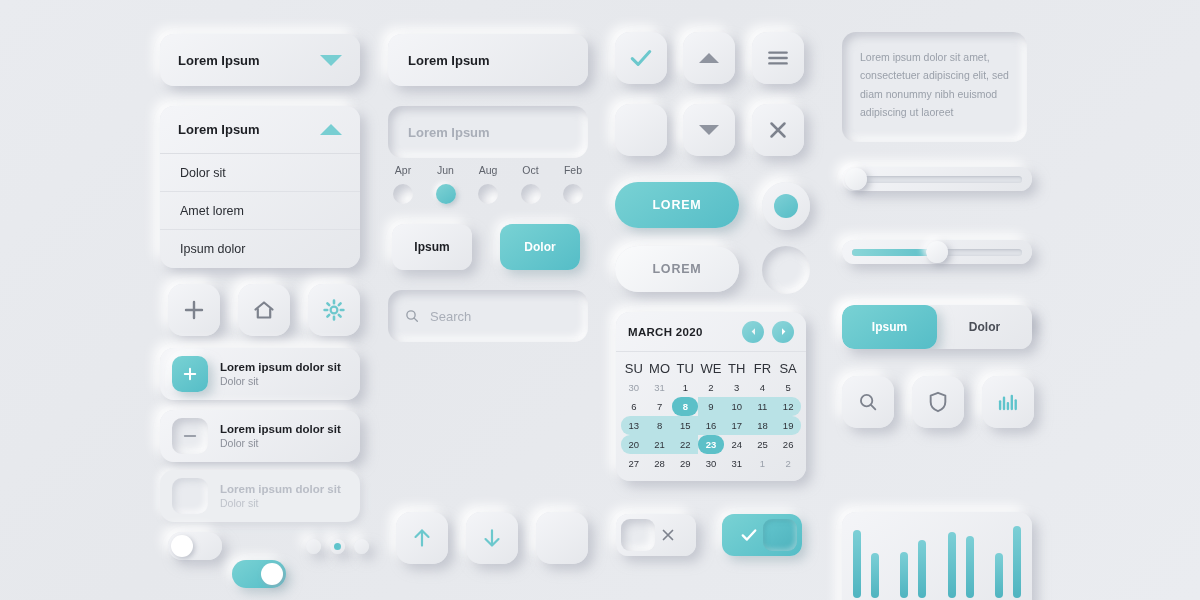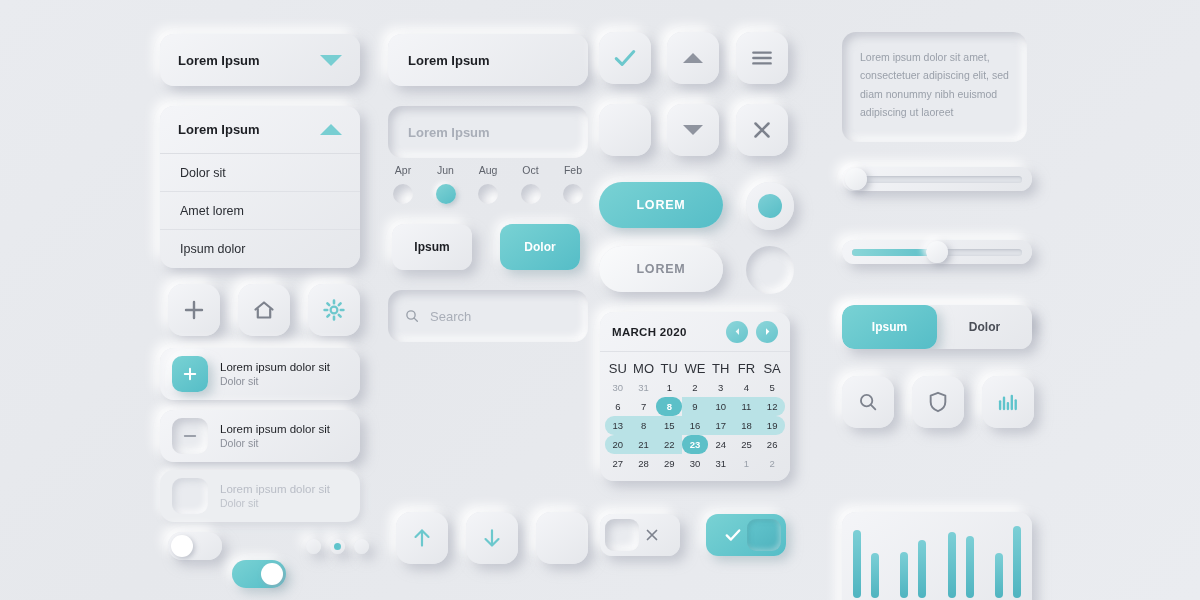--- a/index.html
+++ b/index.html
@@ -28,21 +28,21 @@
     box-shadow: inset 4px 4px 8px rgba(173,177,188,.6), inset -4px -4px 8px rgba(255,255,255,.95);
   }
   .teal {
     background: linear-gradient(145deg, #79d2d4, #55bdc7);
     box-shadow: 5px 5px 11px rgba(160,180,188,.6), -5px -5px 11px rgba(255,255,255,.9);
   }
 
   .col { position: absolute; top: 0; height: 600px; }
   .c1 { left: 160px; width: 205px; }
   .c2 { left: 388px; width: 205px; }
-  .c3 { left: 596px; width: 205px; }
+  .c3 { left: 612px; width: 205px; }
   .c4 { left: 838px; width: 200px; }
 
   .abs { position: absolute; }
 
   
   .dd-closed {
     width: 200px; height: 52px; border-radius: 14px;
     display: flex; align-items: center; padding: 0 18px;
     justify-content: space-between;
   }
@@ -66,21 +66,21 @@
   .sq-btn {
     width: 52px; height: 52px; border-radius: 15px;
     display: flex; align-items: center; justify-content: center;
   }
 
   .list-row {
     width: 200px; height: 52px; border-radius: 14px;
     display: flex; align-items: center; padding: 0 12px; gap: 12px;
   }
   .lr-ic { width: 36px; height: 36px; border-radius: 10px; display:flex;align-items:center;justify-content:center; flex:none; }
-  .lr-t1 { font-size: 11.5px; font-weight: normal; color: #1d1f24; line-height: 1.3; }
+  .lr-t1 { font-size: 11.5px; font-weight: bold; color: #1d1f24; line-height: 1.3; }
   .lr-t2 { font-size: 10.5px; color: #8b8f99; line-height: 1.3; }
   .lr-t1.dim { color: #b9bdc6; }
   .lr-t2.dim { color: #bfc3cb; }
 
   .tgl { width: 54px; height: 28px; border-radius: 14px; position: relative; }
   .tgl .knob { position:absolute; top:3px; width:22px;height:22px;border-radius:50%;
     background:#fff; box-shadow: 2px 2px 5px rgba(160,165,178,.6); }
 
   .dot { width: 15px; height: 15px; border-radius: 50%; }
 

